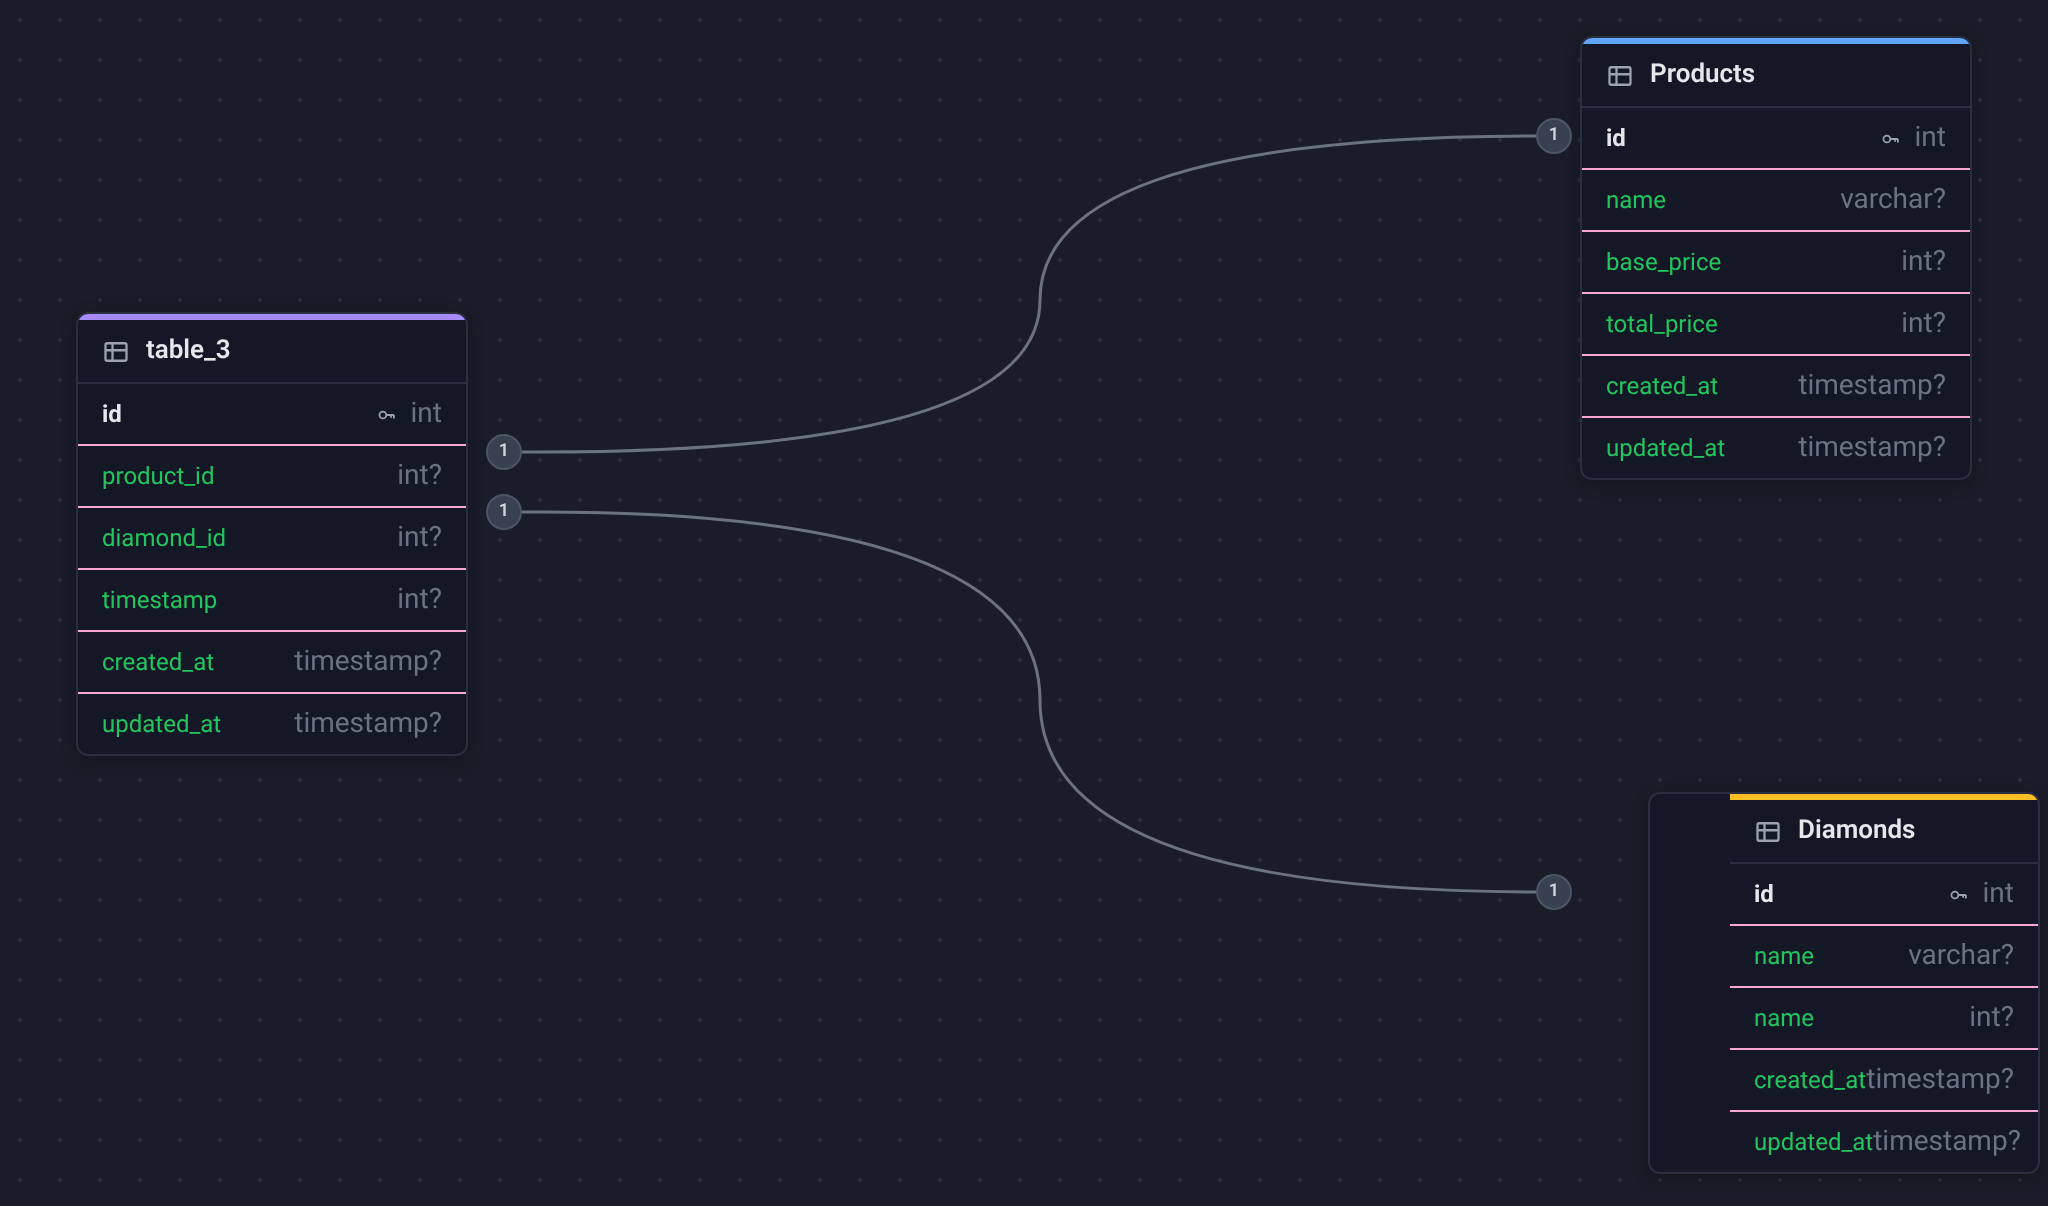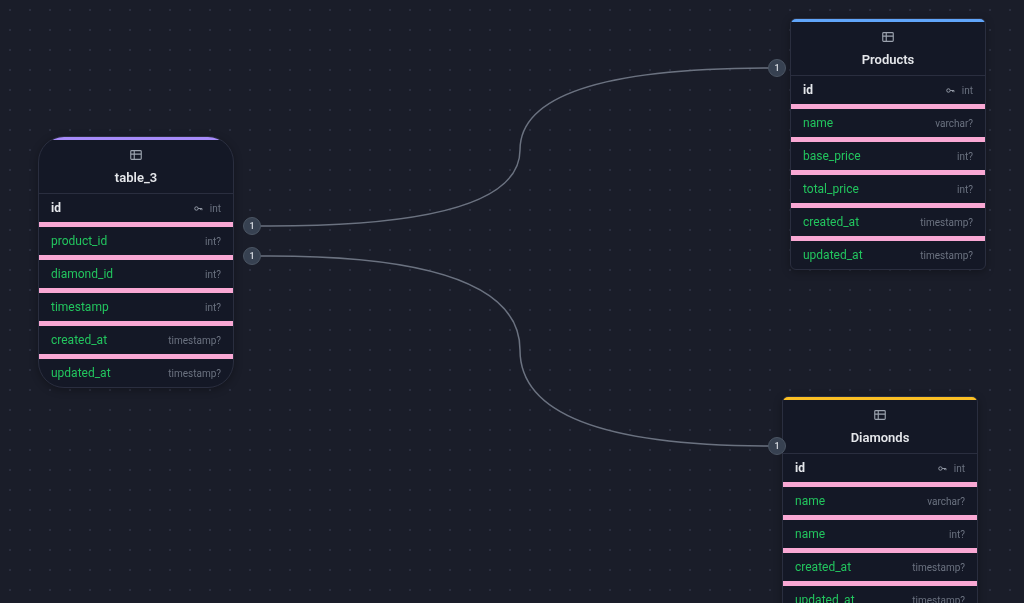--- a/index.html
+++ b/index.html
@@ -20,45 +20,44 @@
       width: 196px;
       background: #141826;
       border: 1px solid #2a2e3f;
       border-radius: 6px;
       overflow: hidden;
       box-shadow: 0 2px 8px rgba(0,0,0,0.3);
       z-index: 2;
     }
     .table-header {
       display: flex;
-      align-items: center;
+      align-items: flex-end;
       padding: 8px 12px;
       gap: 8px;
       border-bottom: 1px solid #2a2e3f;
-      flex-direction: column;
     }
     .table-header-stripe { height: 3px; }
     .stripe-purple { background: #a78bfa; }
     .stripe-blue { background: #60a5fa; }
     .stripe-yellow { background: #fbbf24; }
     .table-icon { width: 14px; height: 14px; flex-shrink: 0; }
     .table-name { color: #e5e7eb; font-size: 13px; font-weight: 600; }
     .column-row {
       display: flex;
       align-items: center;
       justify-content: space-between;
       padding: 7px 12px;
-      border-bottom: 5px solid #f9a8d4;
+      border-bottom: 1px solid #f9a8d4;
     }
     .column-row:last-child { border-bottom: none; }
     .column-name { color: #22c55e; font-size: 12px; font-weight: 400; }
     .column-name.pk { font-weight: 700; color: #e5e7eb; }
     .column-meta { display: flex; align-items: center; gap: 6px; }
     .key-icon { width: 11px; height: 11px; }
-    .column-type { color: #6b7280; font-size: 10px; text-align: right; }
+    .column-type { color: #6b7280; font-size: 14px; text-align: right; }
     .cardinality {
       position: absolute;
       width: 18px;
       height: 18px;
       border-radius: 50%;
       background: #374151;
       border: 1px solid #4b5563;
       display: flex;
       align-items: center;
       justify-content: center;
@@ -84,21 +83,21 @@
   <div class="cardinality" style="left:768px; top:59px;">
       <span>1</span>
     </div>
   <div class="cardinality" style="left:243px; top:247px;">
       <span>1</span>
     </div>
   <div class="cardinality" style="left:768px; top:437px;">
       <span>1</span>
     </div>
 
-  <div class="table-card" style="left:38px; top:136px;border-radius:26px;">
+  <div class="table-card" style="left:38px; top:156px;">
     <div class="table-header-stripe stripe-purple"></div>
     <div class="table-header">
       <svg class="table-icon" viewBox="0 0 16 16" fill="none" stroke="#9ca3af" stroke-width="1.3">
           <rect x="2" y="3" width="12" height="10" rx="1"></rect>
           <line x1="2" y1="7" x2="14" y2="7"></line>
           <line x1="6" y1="3" x2="6" y2="13"></line>
         </svg>
       <span class="table-name">table_3</span>
     </div>
     <div class="column-row">
@@ -172,21 +171,21 @@
     <div class="column-row">
       <span class="column-name">created_at</span>
       <span class="column-type">timestamp?</span>
     </div>
     <div class="column-row">
       <span class="column-name">updated_at</span>
       <span class="column-type">timestamp?</span>
     </div>
   </div>
 
-  <div class="table-card" style="left:782px; top:396px;">
+  <div class="table-card" style="left:824px; top:396px;padding-left:40px;">
     <div class="table-header-stripe stripe-yellow"></div>
     <div class="table-header">
       <svg class="table-icon" viewBox="0 0 16 16" fill="none" stroke="#9ca3af" stroke-width="1.3">
           <rect x="2" y="3" width="12" height="10" rx="1"></rect>
           <line x1="2" y1="7" x2="14" y2="7"></line>
           <line x1="6" y1="3" x2="6" y2="13"></line>
         </svg>
       <span class="table-name">Diamonds</span>
     </div>
     <div class="column-row">

